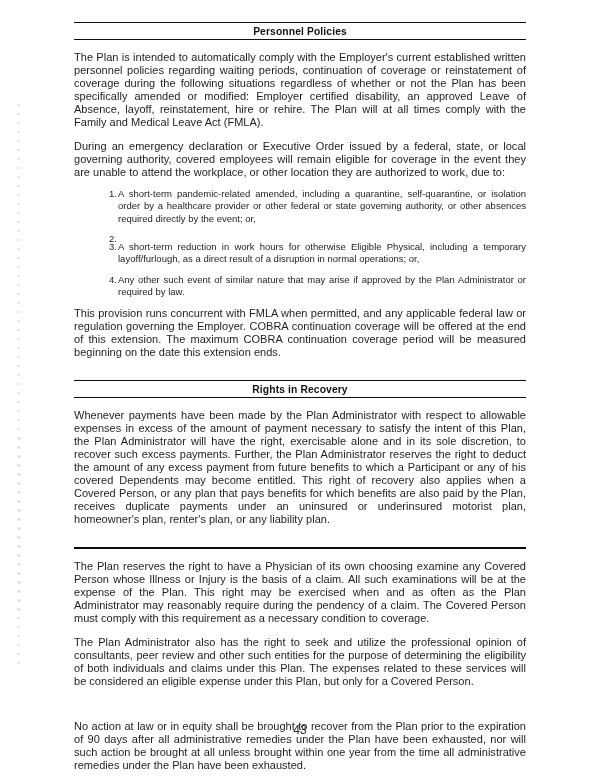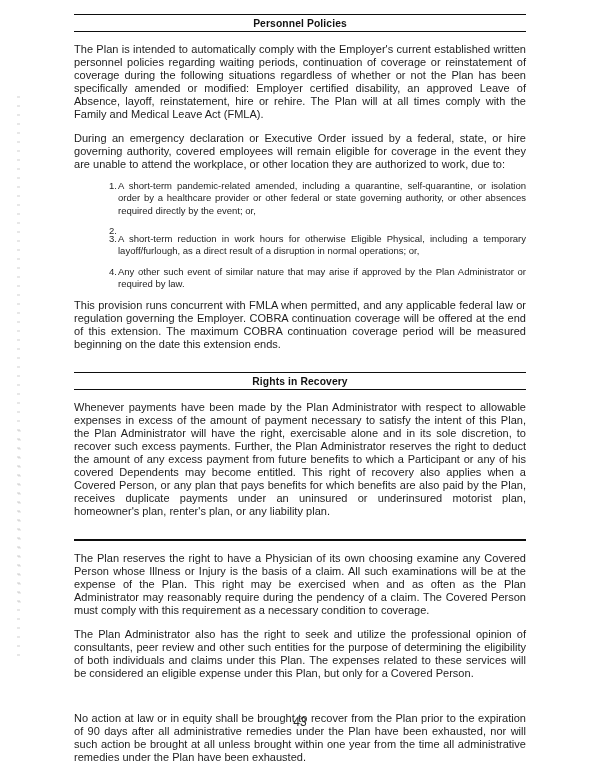--- a/index.html
+++ b/index.html
@@ -35,21 +35,21 @@
   }
   .gutter-artifact.b2 {
     top: 430px;
     height: 180px;
     left: 18px;
     opacity: .40;
   }
 
   .page {
     position: absolute;
-    left: 0; top: 0;
+    left: 0; top: 8px;
     width: 600px;
     height: 660px;
     padding: 0;
   }
 
   .content {
     position: absolute;
     left: 74px;
     top: 14px;
     width: 452px;
@@ -144,21 +144,21 @@
     <div class="section-head">
       <div class="rule"></div>
       <span class="head-text">Personnel Policies</span>
       <div class="rule thin"></div>
     </div>
 
     <div class="gap-after-head"></div>
     <p class="body">The Plan is intended to automatically comply with the Employer's current established written personnel policies regarding waiting periods, continuation of coverage or reinstatement of coverage during the following situations regardless of whether or not the Plan has been specifically amended or modified: Employer certified disability, an approved Leave of Absence, layoff, reinstatement, hire or rehire. The Plan will at all times comply with the Family and Medical Leave Act (FMLA).</p>
 
     <div class="gap-para"></div>
-    <p class="body">During an emergency declaration or Executive Order issued by a federal, state, or hire governing authority, covered employees will remain eligible for coverage in the event they are unable to attend the workplace, or other location they are authorized to work, due to:</p>
+    <p class="body">During an emergency declaration or Executive Order issued by a federal, state, or local governing authority, covered employees will remain eligible for coverage in the event they are unable to attend the workplace, or other location they are authorized to work, due to:</p>
 
     <div class="gap-list"></div>
     <ol class="numlist">
       <li>
         <span class="num">1.</span>
         <span>A short-term pandemic-related amended, including a quarantine, self-quarantine, or isolation order by a healthcare provider or other federal or state governing authority, or other absences required directly by the event; or,</span>
       </li>
       <div class="gap-item"></div>
       <li>
         <span class="num">2.</span>

